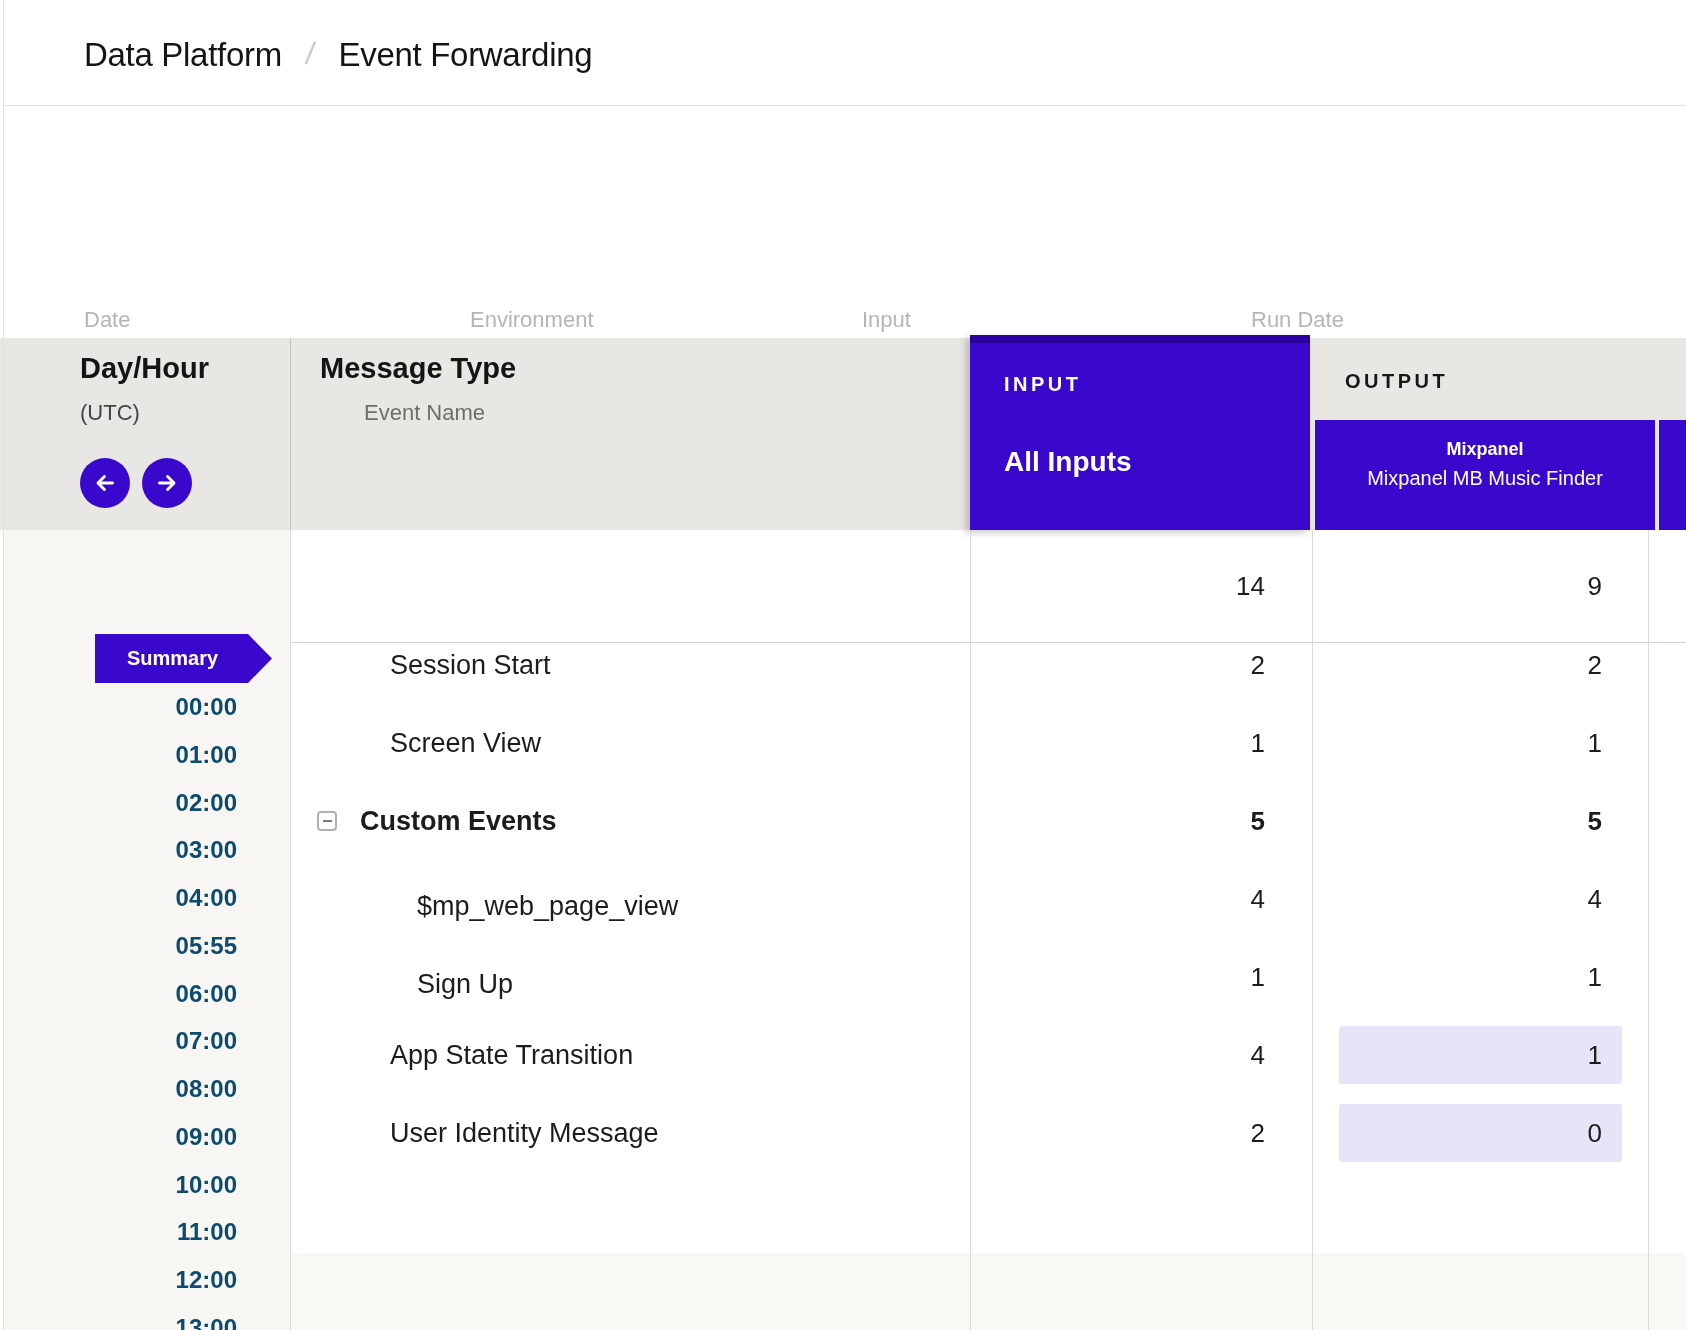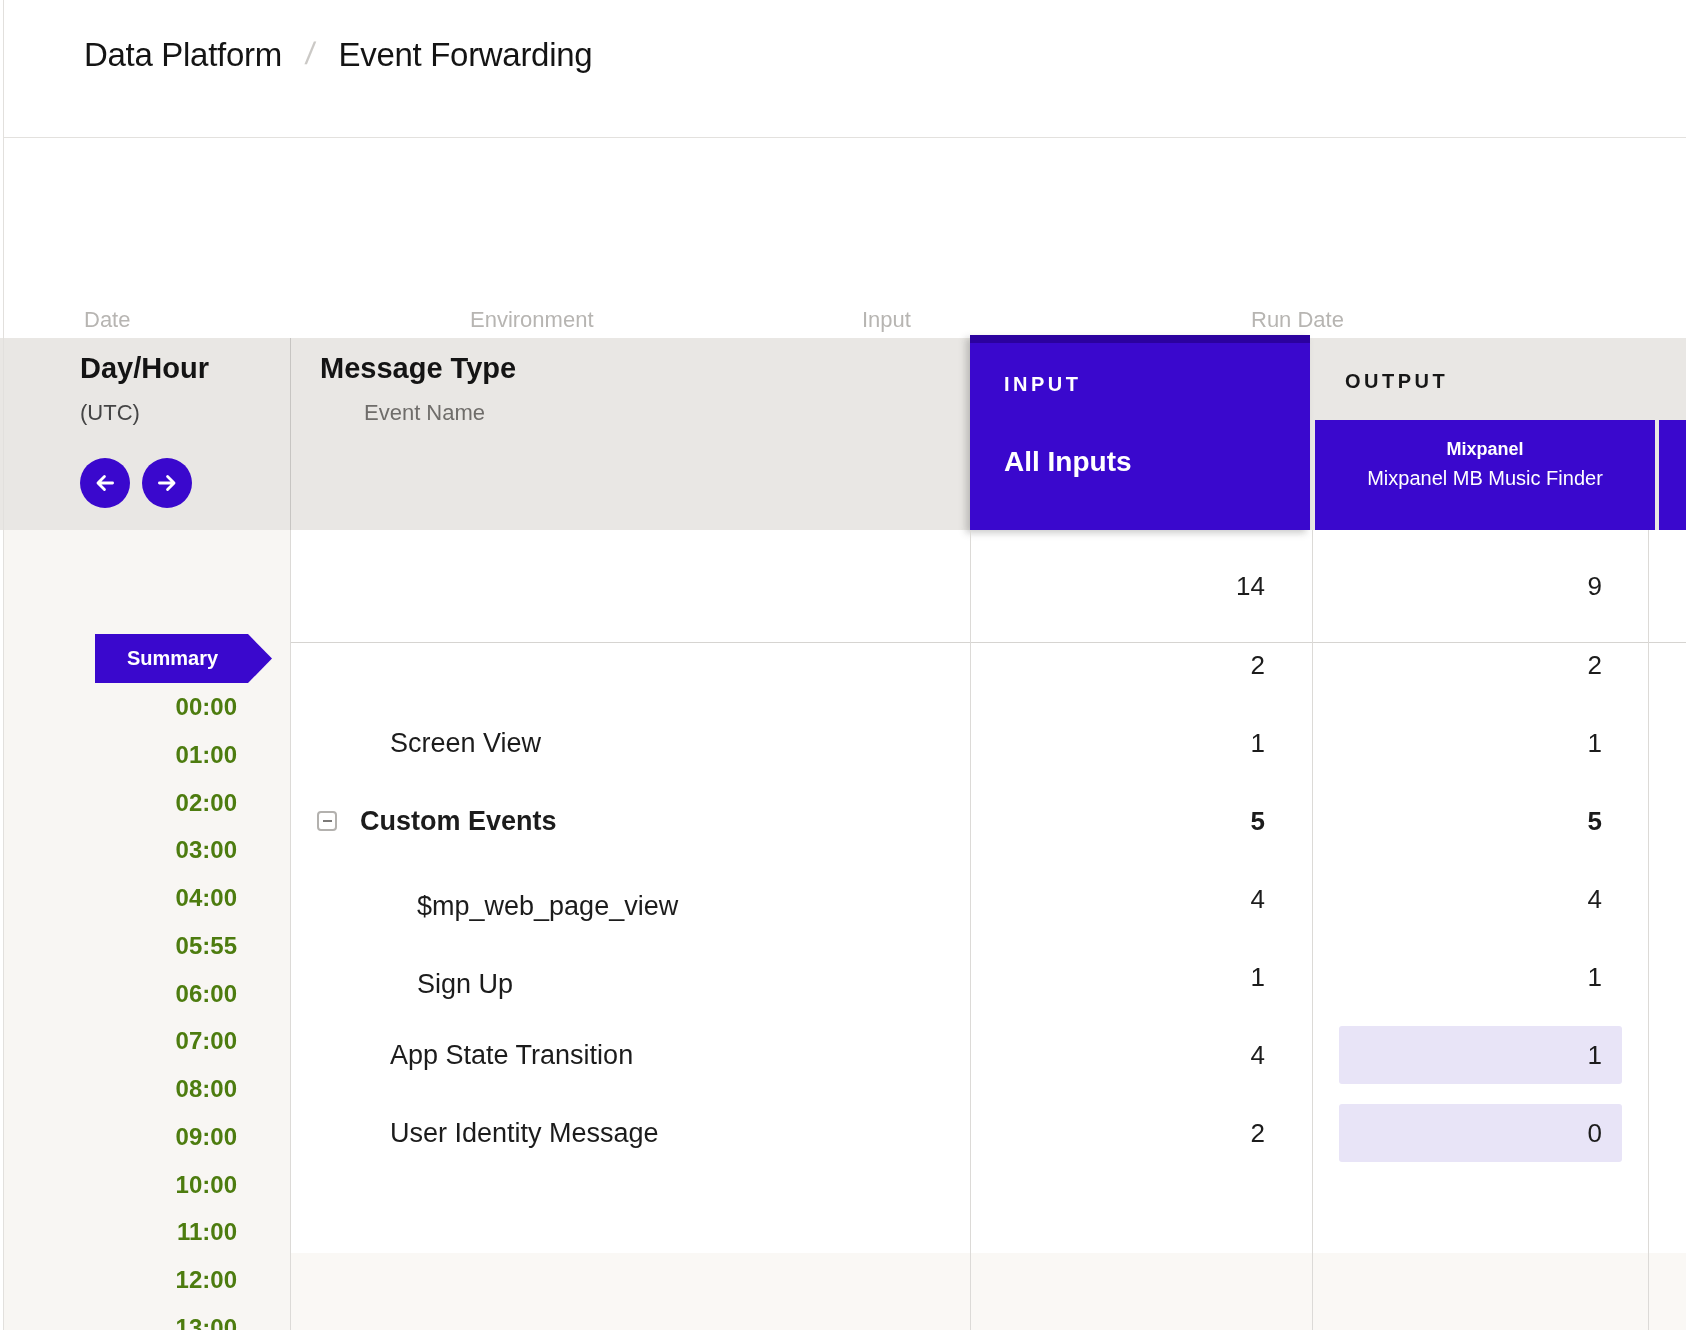--- a/index.html
+++ b/index.html
@@ -1,21 +1,21 @@
 <!DOCTYPE html>
 <html><head>
 <meta charset="utf-8">
 <style>
   html,body{margin:0;padding:0;background:#fff;}
   .page{position:relative;width:1686px;height:1330px;overflow:hidden;background:#fff;
         font-family:"Liberation Sans","DejaVu Sans",sans-serif;color:#1c1c1c;}
   .left-edge{position:absolute;left:3px;top:0;width:1px;height:1330px;background:#e2e0dd;z-index:30;}
 
   
-  .crumbs{position:absolute;left:4px;top:0;right:0;height:138px;background:#fff;
+  .crumbs{position:absolute;left:4px;top:0;right:0;height:106px;background:#fff;
           border-bottom:1px solid #e3e1de;display:flex;align-items:flex-start;padding:36px 0 0 80px;box-sizing:border-box;}
   .crumb{font-size:33px;font-weight:500;color:#141414;letter-spacing:-.3px;}
   .crumb-sep{font-size:31px;color:#cbc9c6;margin:0 24px;font-weight:400;transform:skewX(-8deg);}
 
   
   .filters{position:absolute;left:4px;top:139px;right:0;height:199px;background:#fff;}
   .flabel{position:absolute;top:168px;font-size:22px;color:#b7b5b2;}
   .dropdown{position:absolute;top:217px;height:66px;box-sizing:border-box;border:1px solid #d8d6d3;
             border-radius:2px;background:#fff;display:flex;align-items:center;padding:0 22px;cursor:pointer;}
   .ddvalue{font-size:25px;font-weight:600;color:#141414;}
@@ -49,21 +49,21 @@
   
   .time-col{position:absolute;left:4px;top:530px;width:286px;height:800px;background:#f8f6f3;}
   .footer-strip{position:absolute;left:290px;top:1253px;right:0;height:77px;background:#faf8f5;}
   .vline-body{position:absolute;top:530px;width:1px;height:800px;background:#dcdad7;z-index:5;}
 
   .summary-badge{position:absolute;left:95px;top:634px;width:177px;height:49px;background:#3a08cd;
                  clip-path:polygon(0 0,calc(100% - 24px) 0,100% 50%,calc(100% - 24px) 100%,0 100%);
                  color:#fff;font-size:20px;font-weight:700;line-height:49px;text-align:center;
                  padding-right:22px;box-sizing:border-box;cursor:pointer;z-index:6;}
   .hour-label{position:absolute;left:4px;width:233px;height:48px;line-height:48px;text-align:right;
-              font-size:24px;font-weight:600;color:#4d7c0f;cursor:pointer;z-index:6;}
+              font-size:24px;font-weight:600;color:#0c4a6e;cursor:pointer;z-index:6;}
 
   .daily-row{position:absolute;left:290px;top:530px;width:1396px;height:112px;border-bottom:1px solid #d6d4d1;}
   .daily-label{position:absolute;left:82px;top:0;height:112px;line-height:112px;
                font-size:21px;font-weight:700;letter-spacing:2.5px;color:#c7c5c2;}
   .daily-row .num{top:0;height:112px;line-height:112px;}
 
   .event-rows{position:absolute;left:290px;top:642px;width:1396px;}
   .event-row{position:relative;height:78px;}
   .row-line{display:flex;align-items:center;height:46px;}
   .row-label{font-size:27px;color:#1c1c1c;}
@@ -198,20 +198,23 @@
   <div class="vline-body" style="left:1648px"></div>
   <div class="footer-strip"></div>
 
   <div class="daily-row">
     <span class="num num-in">14</span>
     <span class="num num-out">9</span>
   </div>
 
   <div class="event-rows" id="event-rows">
       <div class="event-row">
+        <div class="row-line ind0">
+          <span class="row-label">Session Start</span>
+        </div>
         <span class="num num-in">2</span>
         <span class="num num-out">2</span>
       </div>
       <div class="event-row">
         <div class="row-line ind0">
           <span class="row-label">Screen View</span>
         </div>
         <span class="num num-in">1</span>
         <span class="num num-out">1</span>
       </div>

